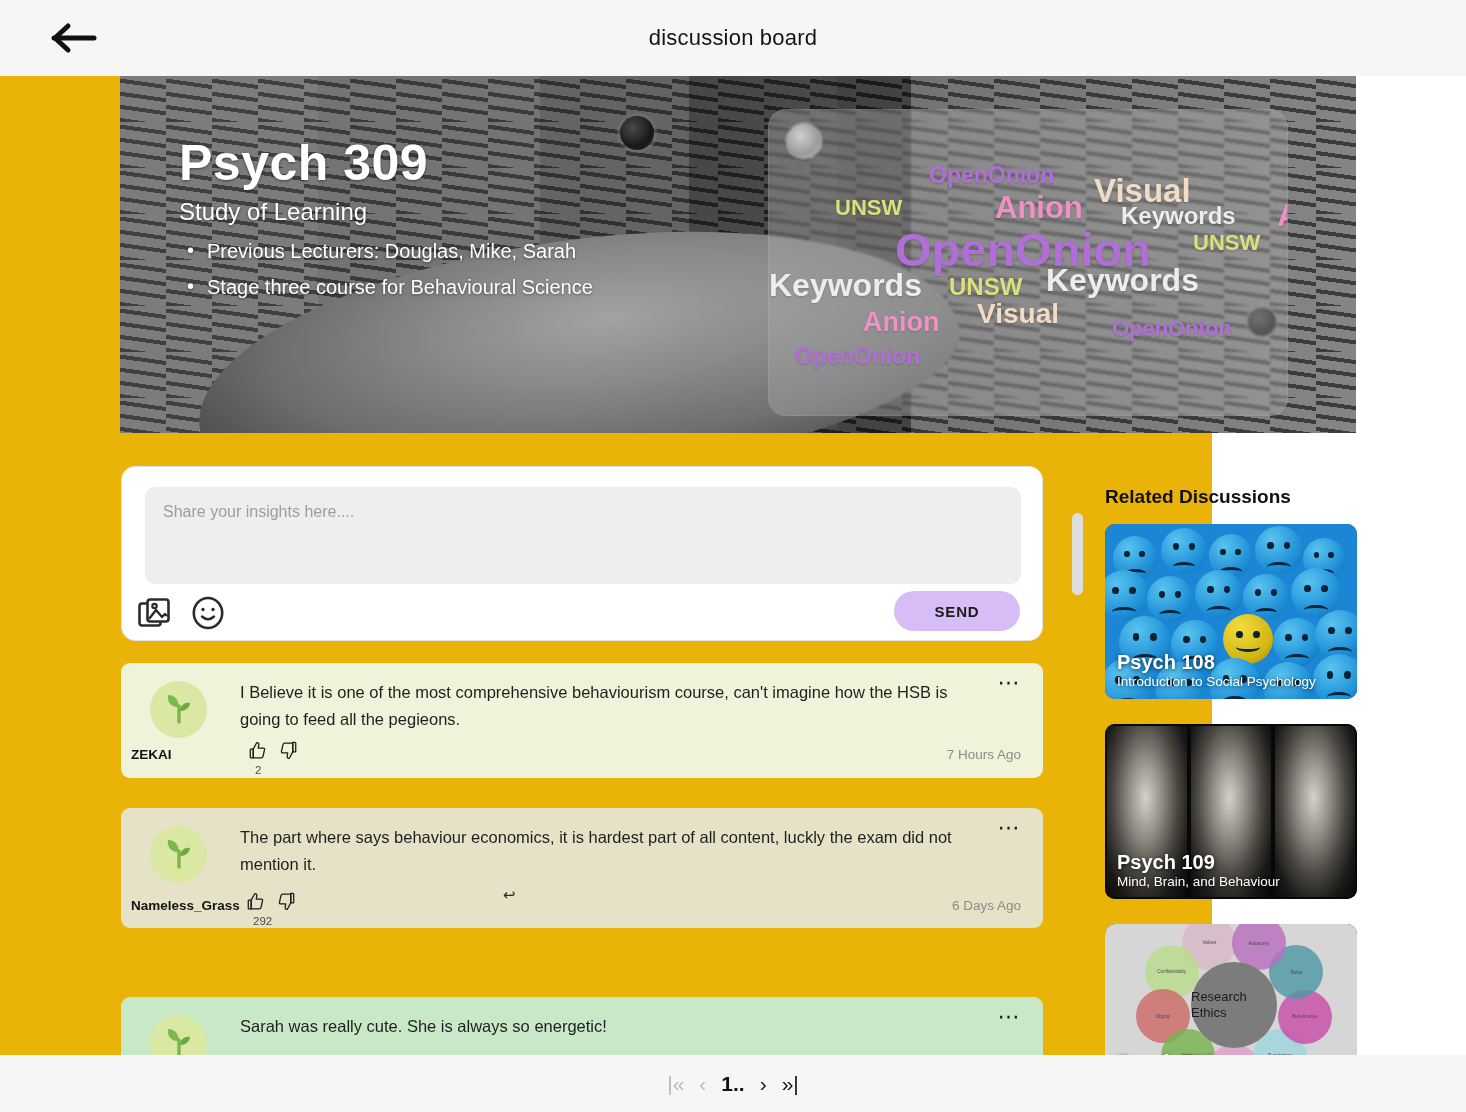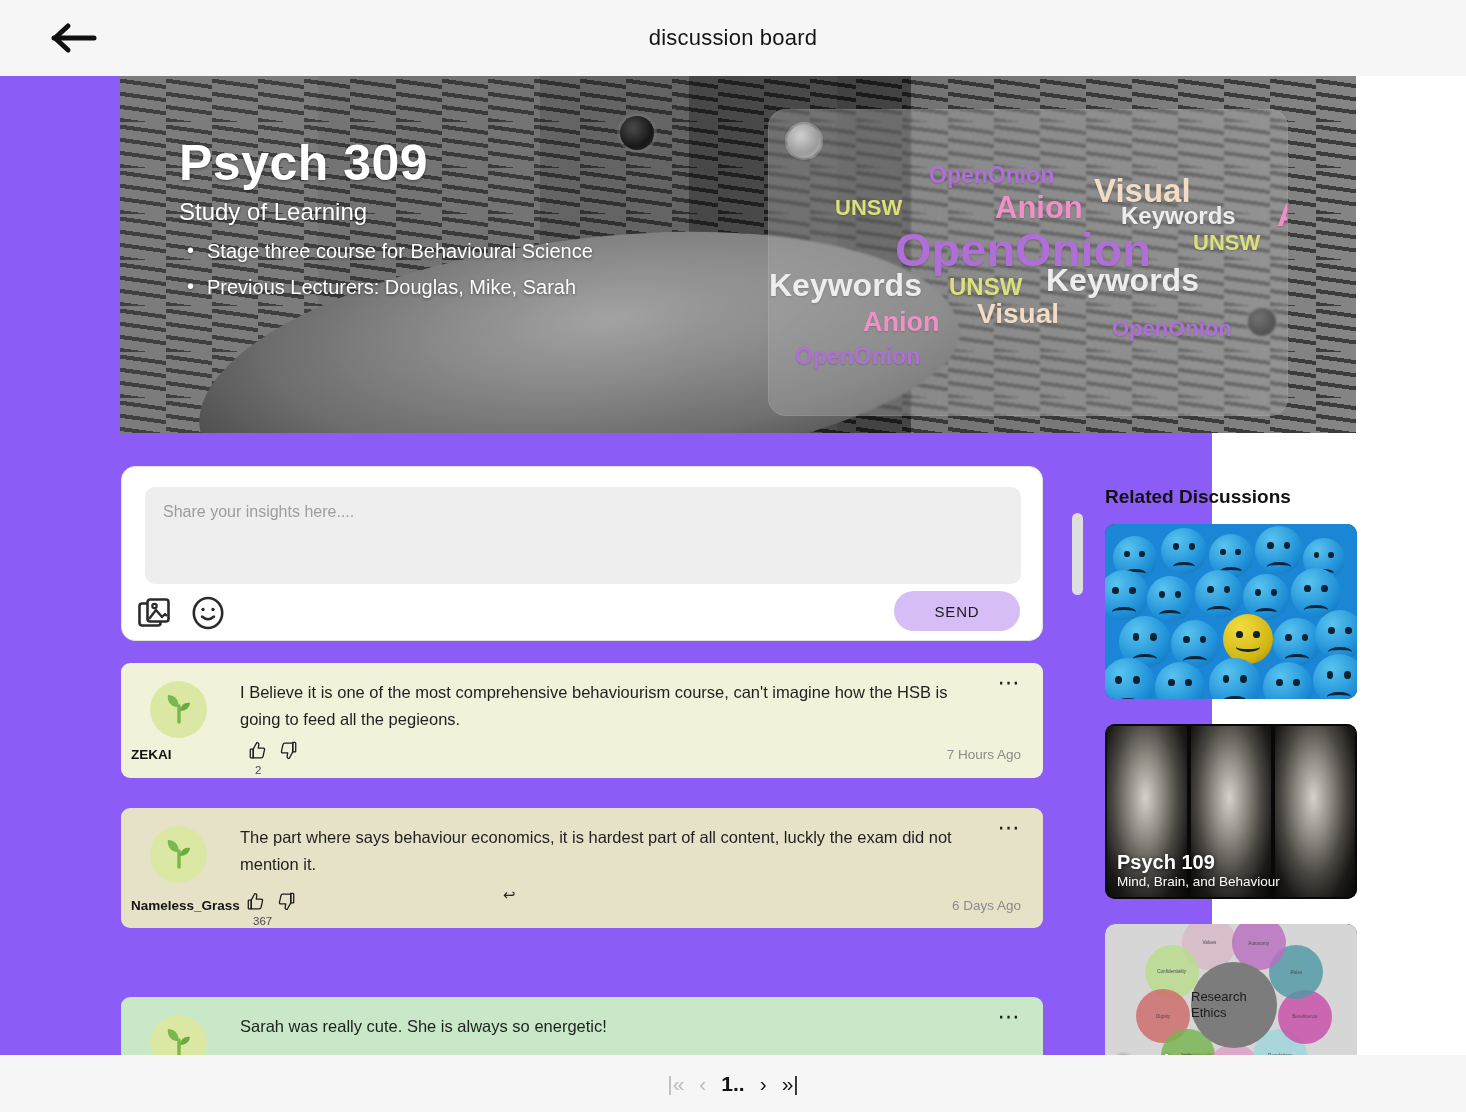--- a/index.html
+++ b/index.html
@@ -2,21 +2,21 @@
 <html><head>
 <meta charset="utf-8">
 <style>
   * { box-sizing: border-box; margin: 0; padding: 0; }
   html, body {
     width: 1466px; height: 1112px;
     font-family: "Liberation Sans", sans-serif;
     background: #ffffff;
     overflow: hidden;
   }
-  #app { position: relative; width: 1212px; height: 1112px; background:#8b5cf6; }
+  #app { position: relative; width: 1212px; height: 1112px; background:#eab308; }
 
   
   .header {
     position: absolute; left:0; top:0; width:1466px; height:76px;
     background:#f6f6f6; display:flex; align-items:center;
   }
   .back-btn {
     position:absolute; left:50px; top:20px; width:56px; height:36px;
     display:flex; align-items:center; cursor:pointer;
   }
@@ -85,21 +85,21 @@
   }
   .composer-field{
     position:absolute; left:23px; top:20px; width:876px; height:97px;
     background:#eeeeee; border-radius:10px; border:none; resize:none; outline:none;
     padding:16px 18px; font-size:16px; color:#3a3a3a; font-family:"Liberation Sans", sans-serif;
   }
   .composer-field::placeholder{ color:#9d9d9d; }
   .composer-tools{ position:absolute; left:138px; top:596px; display:flex; gap:19px; align-items:center; }
   .send-btn{
     position:absolute; left:894px; top:591px; width:126px; height:40px; border:none;
-    border-radius:20px; background:#d6bdf5; color:#1a1a1a; font-size:15px; font-weight:400;
+    border-radius:20px; background:#d6bdf5; color:#1a1a1a; font-size:15px; font-weight:700;
     letter-spacing:.8px; cursor:pointer; font-family:"Liberation Sans", sans-serif;
   }
 
   
   .comment{ position:absolute; left:121px; width:922px; border-radius:9px; }
   .c-avatar{
     position:absolute; left:29px; top:18px; width:57px; height:57px; border-radius:50%;
     background:#dbe8a4; display:flex; align-items:center; justify-content:center;
   }
   .c-body{ position:absolute; left:119px; top:16px; width:740px; font-size:16.5px; color:#1f1f1f; line-height:1.62; }
@@ -171,22 +171,22 @@
   <div class="hero">
     <div class="hero-photo"></div>
     <div class="hero-shade"></div>
     <div class="hero-dot"></div>
     <div class="hero-dot b"></div>
 
     <div class="hero-text">
       <div class="hero-title">Psych 309</div>
       <div class="hero-sub">Study of Learning</div>
       <ul class="hero-list">
+        <li>Previous Lecturers: Douglas, Mike, Sarah</li>
         <li>Stage three course for Behavioural Science</li>
-        <li>Previous Lecturers: Douglas, Mike, Sarah</li>
       </ul>
     </div>
 
 
     <div class="cloud" id="cloud">
       <div class="cloud-knob"></div>
     <div class="w" style="left: 160px; top: 52px; font-size: 23px; color: rgb(176, 111, 214);">OpenOnion</div>
         <div class="w" style="left: 66px; top: 85px; font-size: 22px; color: rgb(219, 224, 122);">UNSW</div>
         <div class="w" style="left: 226px; top: 80px; font-size: 31px; color: rgb(240, 144, 200);">Anion</div>
         <div class="w" style="left: 325px; top: 62px; font-size: 33px; color: rgb(242, 220, 197);">Visual</div>
@@ -276,21 +276,21 @@
           <path d="M5.5 8.5 L9.3 1.6 c1.5 0 2.3 1 2.1 2.3 L10.8 7.4 H16 c1 0 1.6.8 1.4 1.7 l-1.5 6.8 c-.2.9-.8 1.9-1.9 1.9 H5.5 Z" fill="none" stroke="#1c1c1c" stroke-width="1.35" stroke-linejoin="round"></path>
         </svg>
       </span>
       <span>
         <svg width="19" height="19" viewBox="0 0 20 20">
           <path d="M14.5 11.5 H16.8 a.8.8 0 0 0 .8-.8 V2.3 a.8.8 0 0 0-.8-.8 H14.5 Z" fill="none" stroke="#1c1c1c" stroke-width="1.35"></path>
           <path d="M14.5 11.5 L10.7 18.4 c-1.5 0-2.3-1-2.1-2.3 L9.2 12.6 H4 c-1 0-1.6-.8-1.4-1.7 l1.5-6.8 C4.3 3.2 4.9 2.2 6 2.2 H14.5 Z" fill="none" stroke="#1c1c1c" stroke-width="1.35" stroke-linejoin="round"></path>
         </svg>
       </span>
     </div>
-    <span class="c-count" style="left:132px; top:107px;">367</span>
+    <span class="c-count" style="left:132px; top:107px;">292</span>
     <div class="c-time" style="top:90px;">6 Days Ago</div>
   </div>
       <div class="comment" style="top: 953px; height: 100px; background: rgb(200, 232, 200); margin-top: 44px;">
     <div class="c-avatar">
       <span><svg width="40" height="40" viewBox="0 0 40 40">
       <path d="M20 34 V18" stroke="#7ab648" stroke-width="3.4" stroke-linecap="round" fill="none"></path>
       <path d="M19 19 C10 19 8 11 9 7 C15 7 20 11 19.6 19 Z" fill="#79b84c"></path>
       <path d="M21 23 C28 23 31 18 31 15 C26 14 21.5 17 21 23 Z" fill="#6aab3f"></path>
     </svg></span>
     </div>
@@ -434,20 +434,24 @@
     <span class="eye" style="left:13px;top:16.5px;width:6.5px;height:7.5px;"></span>
     <span class="eye" style="left:30px;top:16.5px;width:6.5px;height:7.5px;"></span>
     </div>
           <div class="ball" style="left: 208px; top: 130px; width: 52px; height: 52px;">
     <span class="eye" style="left:13.52px;top:17.16px;width:6.76px;height:7.8px;"></span>
     <span class="eye" style="left:31.2px;top:17.16px;width:6.76px;height:7.8px;"></span>
     <span class="mouth" style="left:13.52px;top:38.48px;width:24.96px;height:10.4px;
       border-bottom:none;border-top:3px solid #08263b;border-radius:60% 60% 0 0;"></span>
           </div>
         </div>
+      <div class="sb-label">
+        <div class="sb-code">Psych 108</div>
+        <div class="sb-name">Introduction to Social Psychology</div>
+      </div>
     </div>
 
     <div class="sb-card">
       <div class="art-mri">
         <div class="mri"></div>
           <div class="mri"></div>
           <div class="mri"></div>
       </div>
       <div class="sb-label">
         <div class="sb-code">Psych 109</div>

